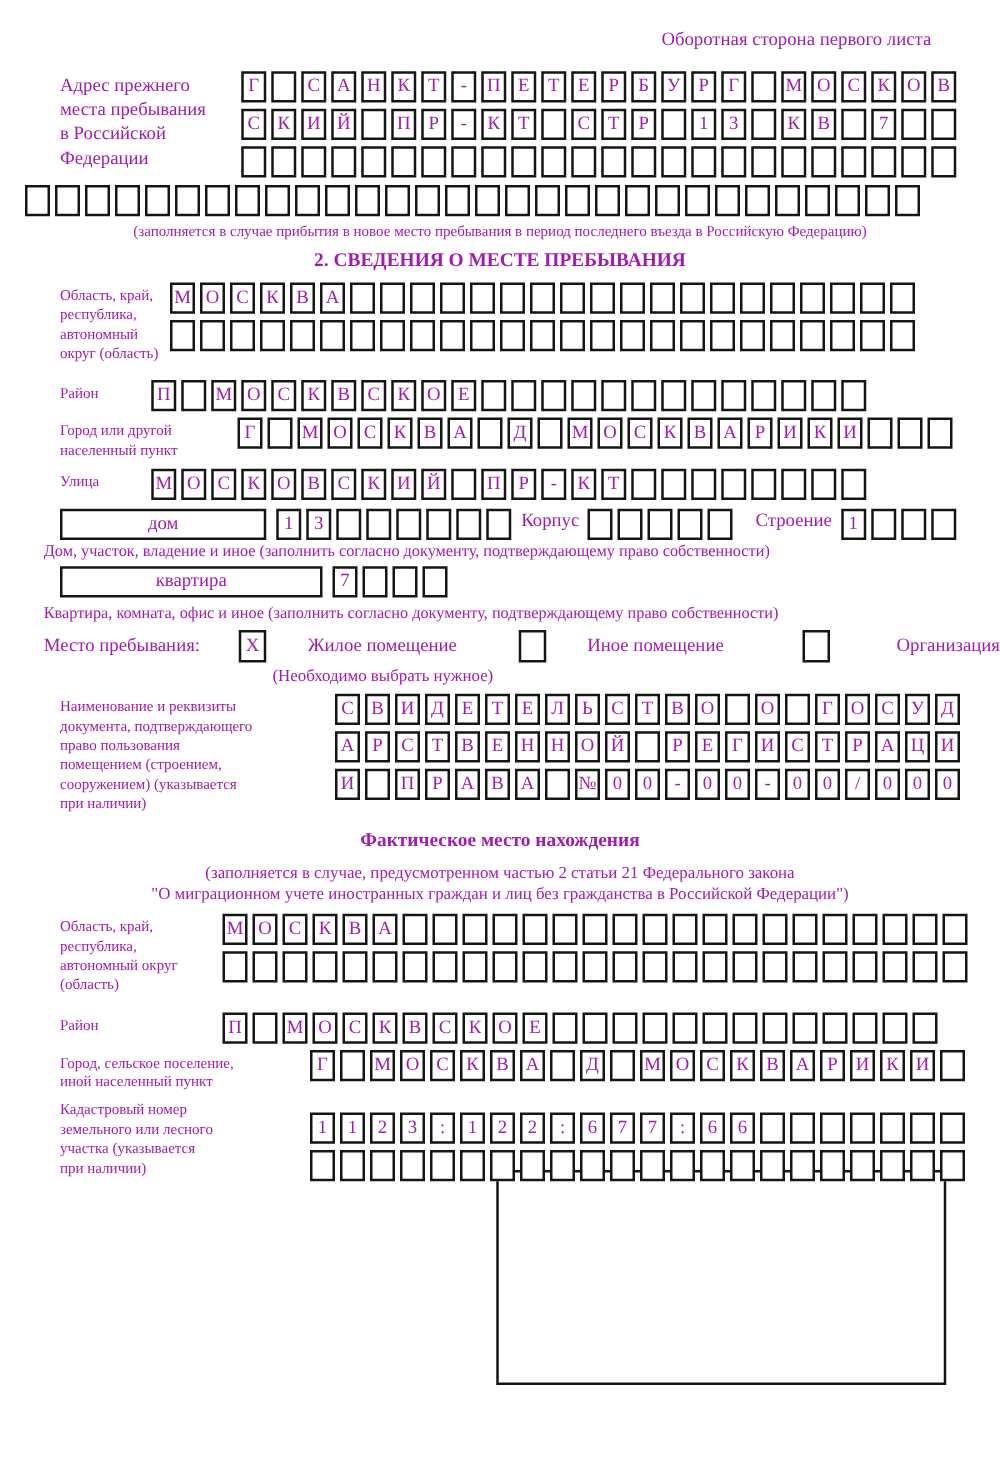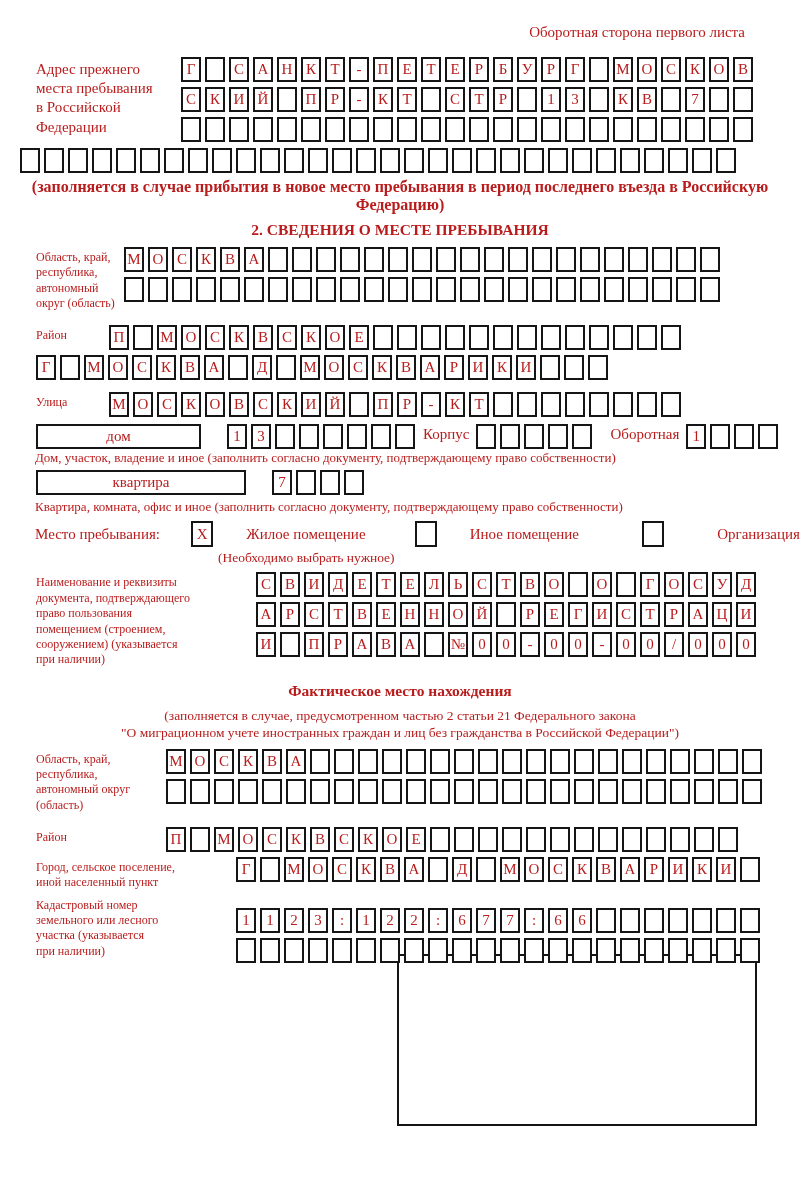--- a/index.html
+++ b/index.html
@@ -1,48 +1,48 @@
 <!DOCTYPE html>
 <html><head>
 <meta charset="utf-8">
 <style>
   html,body { margin:0; padding:0; background:#ffffff; }
   .page {
     position:relative;
     width:800px; height:1180px;
-    background:#ffffff; color:#b91c1c;
+    background:#ffffff; color:#a21caf;
     font-family:"Liberation Serif","DejaVu Serif",serif;
     overflow:hidden;
     box-sizing:border-box;
   }
   .hdr-note { text-align:right; padding:24px 55px 0 0; font-size:15px; }
 
   .cells-row { display:flex; margin-bottom:5px; }
   .cell {
     display:inline-flex; align-items:center; justify-content:center;
     width:20px; height:25px; box-sizing:border-box;
     border:2px solid #151515; margin-right:4px;
     font-size:15px; flex:0 0 auto; background:#fff;
   }
 
-  .group { display:flex; align-items:flex-start; padding-left:36px; }
+  .group { display:flex; align-items:flex-start; padding-left:48px; }
   .flabel { font-size:12px; line-height:1.28; white-space:pre-line; flex:0 0 auto; padding-top:3px; }
 
   .w145 { width:145px; } .w88 { width:88px; } .w73 { width:73px; }
   .w142 { width:142px; } .w130 { width:130px; } .w200 { width:200px; } .w220 { width:220px; }
 
   .full-row { padding-left:20px; margin-top:1px; }
-  .caption-c { text-align:center; font-size:16px; margin:2px 10px 0 10px;font-weight:bold; }
+  .caption-c { text-align:center; font-size:12px; margin:2px 10px 0 10px; }
   .caption-l { font-size:13px; padding-left:35px; margin:1px 0 4px 0; }
   .title-b { text-align:center; font-weight:bold; font-size:15.5px; margin:7px 0 8px 0; }
 
   .wide-box {
     box-sizing:border-box; border:2px solid #151515; height:25px;
     display:inline-flex; align-items:center; justify-content:center;
-    font-size:15px; margin-right:26px; flex:0 0 auto; background:#fff;
+    font-size:15px; margin-right:8px; flex:0 0 auto; background:#fff;
   }
   .wb-dom { width:165px; } .wb-kv { width:210px; }
   .inline-lbl { font-size:15px; padding:2px 7px 0 4px; flex:0 0 auto; }
 
   .chk-row { display:flex; align-items:center; padding-left:35px; font-size:15px; margin-top:6px;justify-content:space-between; }
   .chk {
     width:22px; height:26px; box-sizing:border-box; border:2px solid #151515;
     display:inline-flex; align-items:center; justify-content:center;
     font-size:15px; margin:0 12px 0 10px; flex:0 0 auto; background:#fff;
   }
@@ -272,20 +272,22 @@
         <span class="cell"></span>
         <span class="cell"></span>
         <span class="cell"></span>
         <span class="cell"></span>
         <span class="cell"></span>
         <span class="cell"></span>
       </div>
   </div>
 
   <div class="group">
+    <div class="flabel w142">Город или другой
+населенный пункт</div>
     <div class="cells-row">
         <span class="cell">Г</span>
         <span class="cell"></span>
         <span class="cell">М</span>
         <span class="cell">О</span>
         <span class="cell">С</span>
         <span class="cell">К</span>
         <span class="cell">В</span>
         <span class="cell">А</span>
         <span class="cell"></span>
@@ -350,21 +352,21 @@
         <span class="cell"></span>
       </div>
     <div class="inline-lbl">Корпус</div>
     <div class="cells-row" style="margin-bottom:0;">
         <span class="cell"></span>
         <span class="cell"></span>
         <span class="cell"></span>
         <span class="cell"></span>
         <span class="cell"></span>
       </div>
-    <div class="inline-lbl" style="padding-left:14px;">Оборотная</div>
+    <div class="inline-lbl" style="padding-left:14px;">Строение</div>
     <div class="cells-row" style="margin-bottom:0;">
         <span class="cell">1</span>
         <span class="cell"></span>
         <span class="cell"></span>
         <span class="cell"></span>
       </div>
   </div>
   <div class="caption-l">Дом, участок, владение и иное (заполнить согласно документу, подтверждающему право собственности)</div>
 
   <div class="group">

